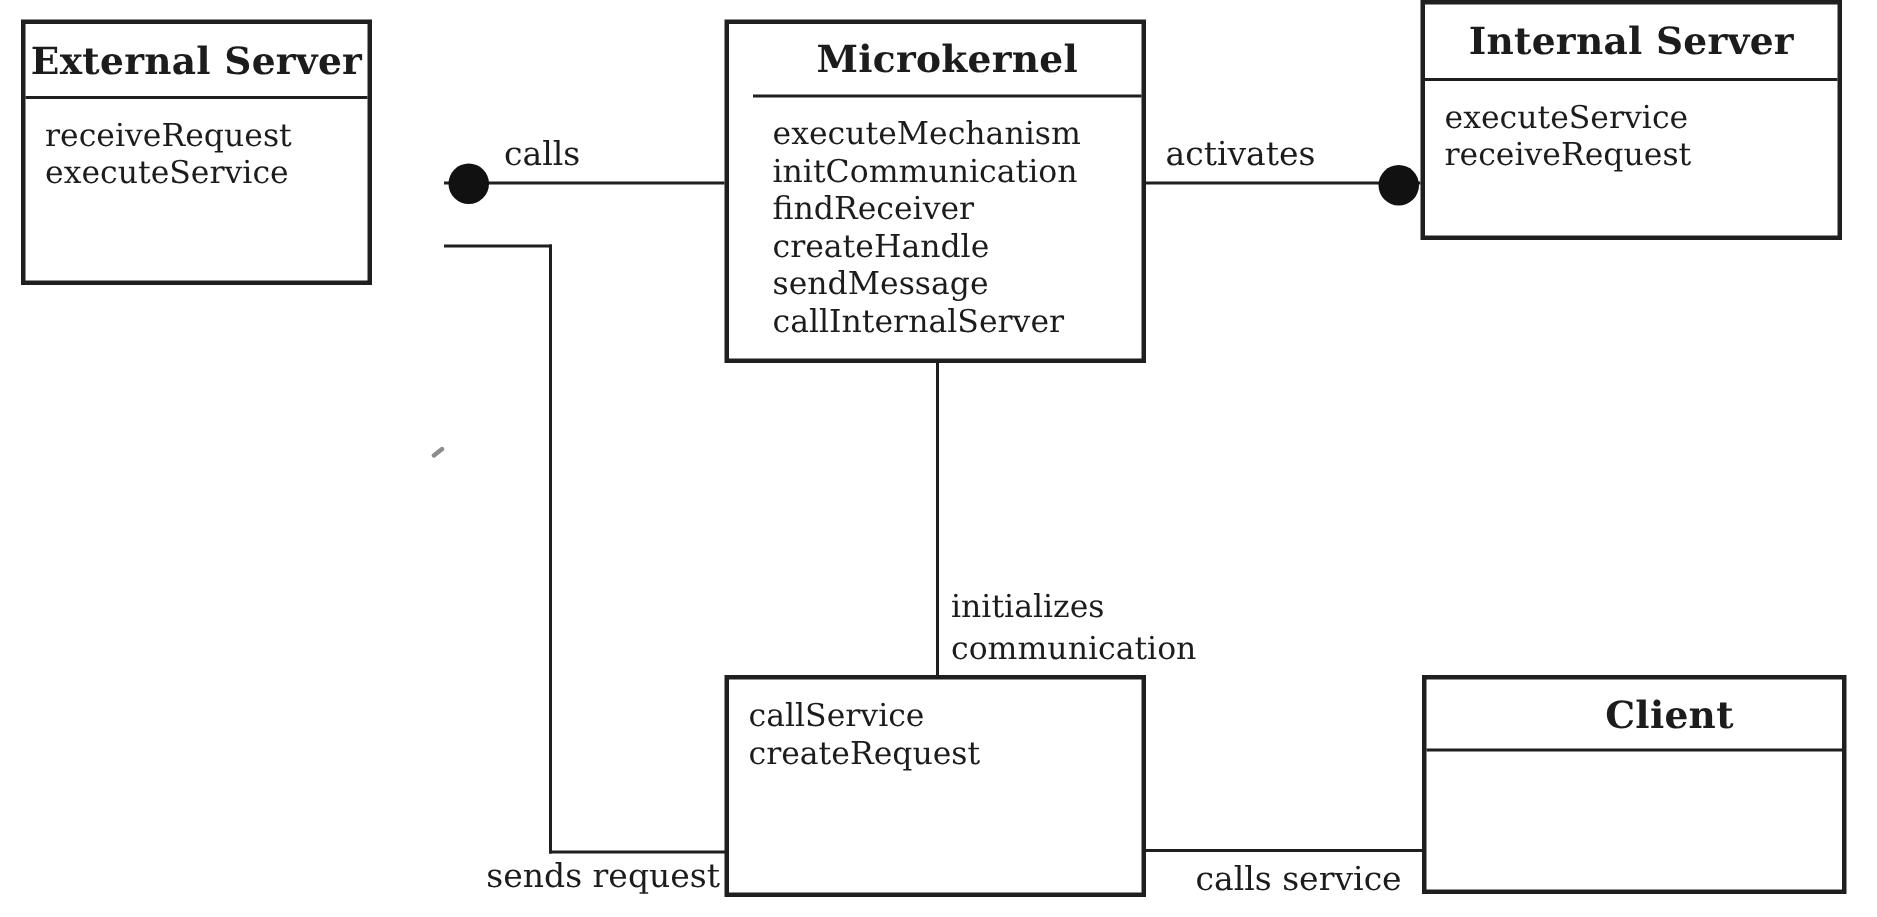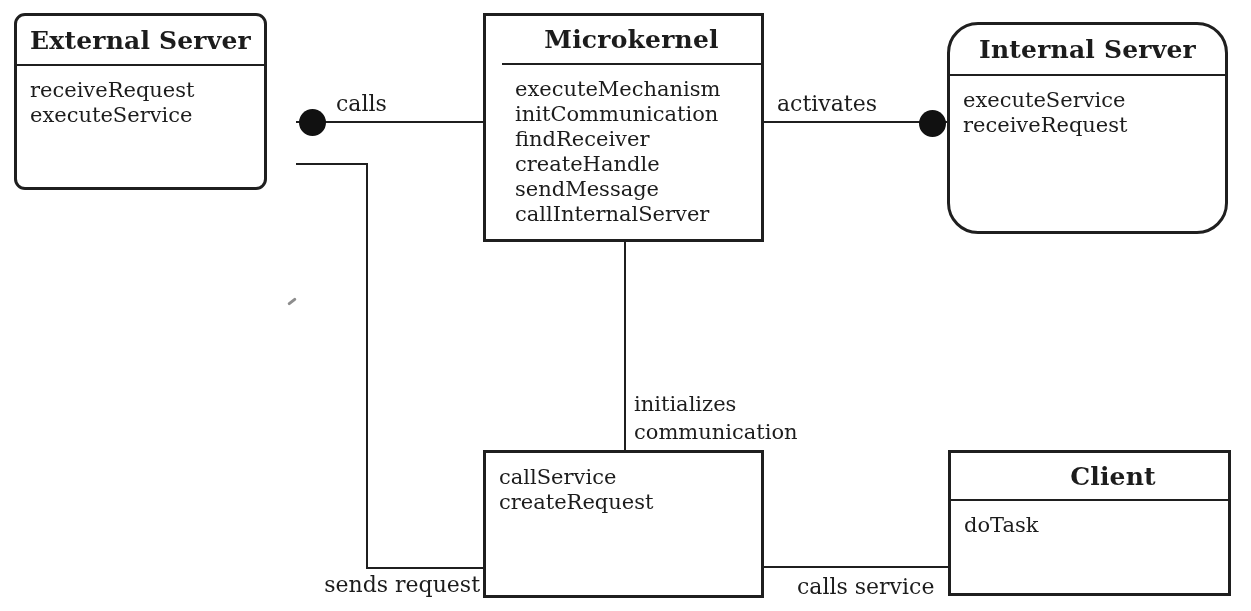--- a/index.html
+++ b/index.html
@@ -33,27 +33,27 @@
     align-items: center;
     justify-content: center;
     box-sizing: border-box;
   }
   .uml-methods {
     padding: 12px 13px 0 13px;
     font-size: 21px;
     line-height: 25px;
   }
 
-  #box-external-server { left: 14px;  top: 13px;  width: 253px; height: 177px; border-radius: 11px; }
+  #box-external-server { left: 14px;  top: 13px;  width: 234px; height: 177px; }
   #box-external-server .uml-title { height: 50px; }
 
   #box-microkernel     { left: 483px; top: 13px;  width: 281px; height: 229px; padding-left: 16px; }
   #box-microkernel .uml-title { height: 49px; }
 
-  #box-internal-server { left: 947px; top: 22px;  width: 281px; height: 212px; border-radius: 31px; }
+  #box-internal-server { left: 947px; top: 0;  width: 281px; height: 160px; }
   #box-internal-server .uml-title { height: 51px; }
 
   #box-adapter         { left: 483px; top: 450px; width: 281px; height: 148px; }
   #box-adapter .uml-title { height: 48px; }
 
   #box-client          { left: 948px; top: 450px; width: 283px; height: 146px; }
   #box-client .uml-title { height: 48px; padding-left: 47px; }
 
   
   .seg {
@@ -138,23 +138,20 @@
 
   <div class="uml-box" id="box-adapter">
     <div class="uml-methods">
       <div>callService</div>
       <div>createRequest</div>
     </div>
   </div>
 
   <div class="uml-box" id="box-client">
     <div class="uml-title">Client</div>
-    <div class="uml-methods">
-      <div>doTask</div>
-    </div>
   </div>
 
   <div class="seg" id="seg-calls"></div>
   <div class="seg" id="seg-activates"></div>
   <div class="seg" id="seg-init"></div>
   <div class="seg" id="seg-sends-1"></div>
   <div class="seg" id="seg-sends-2"></div>
   <div class="seg" id="seg-sends-3"></div>
   <div class="seg" id="seg-calls-service"></div>
 

